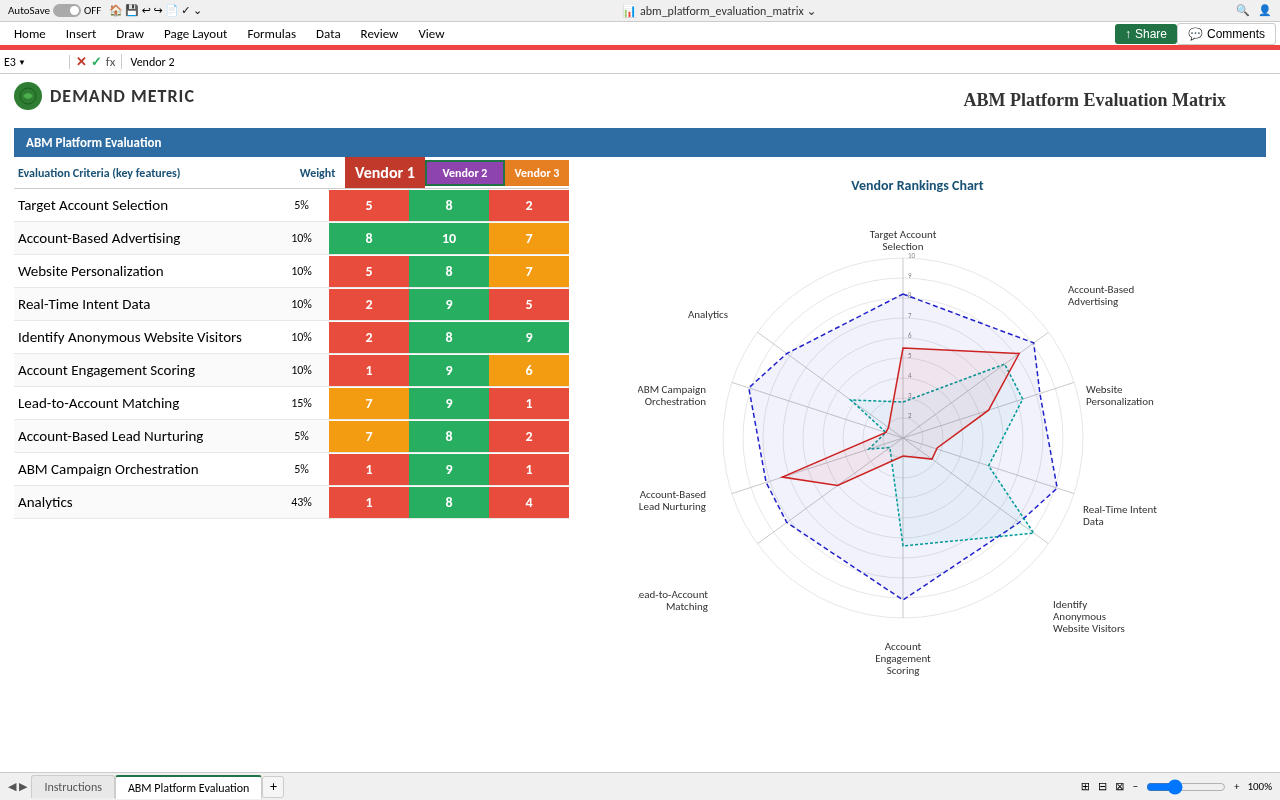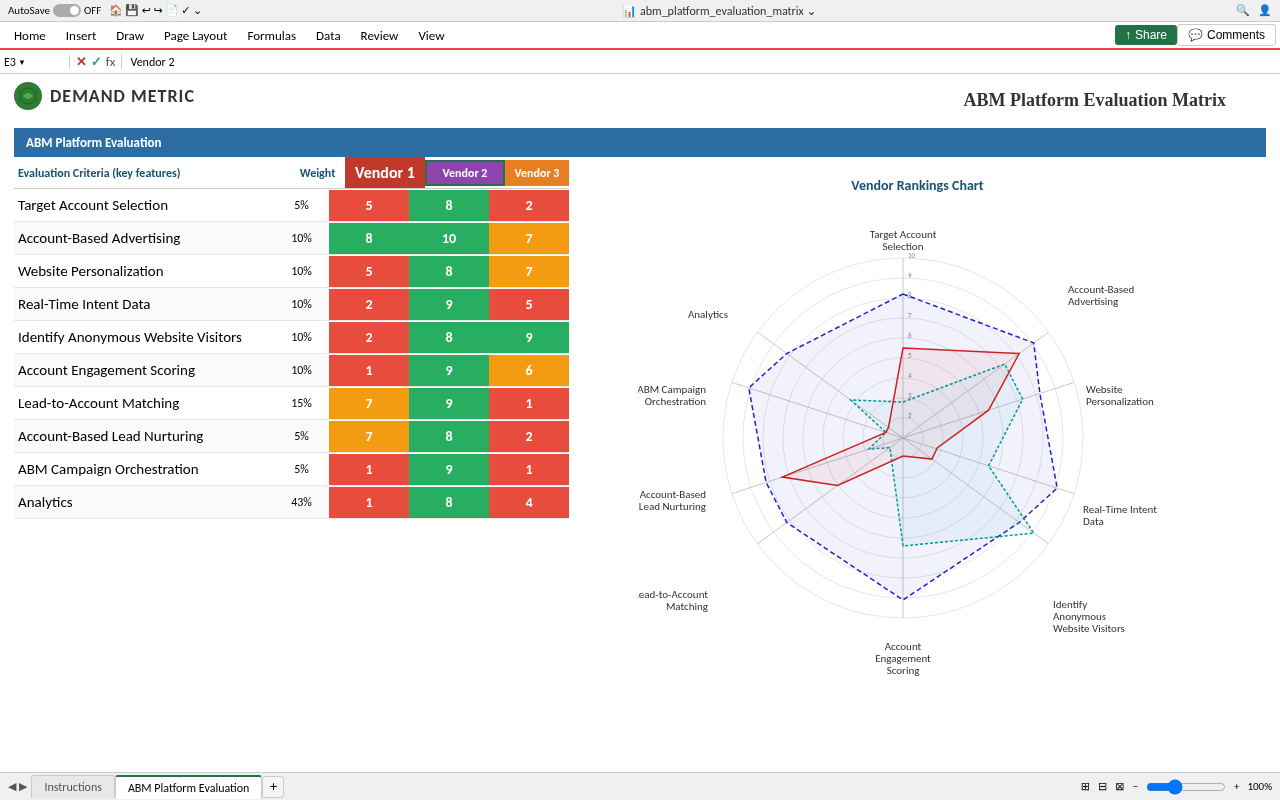--- a/index.html
+++ b/index.html
@@ -8,21 +8,21 @@
     
     .top-bar { background: #f0f0f0; border-bottom: 1px solid #ccc; padding: 2px 8px; display: flex; align-items: center; gap: 8px; height: 22px; font-size: 11px; }
     .autosave { display: flex; align-items: center; gap: 3px; }
     .toggle-off { background: #aaa; border-radius: 8px; width: 28px; height: 13px; display: inline-block; position: relative; }
     .toggle-off::after { content: ''; position: absolute; right: 2px; top: 2px; width: 9px; height: 9px; background: white; border-radius: 50%; }
     .top-icons { display: flex; gap: 4px; align-items: center; }
     .top-title { flex: 1; text-align: center; font-size: 12px; color: #333; }
     .top-right { display: flex; gap: 8px; align-items: center; }
 
     
-    .menu-bar { background: #fff; border-bottom: 2px solid #ef4444; display: flex; align-items: center; padding: 0 4px; height: 28px; }
+    .menu-bar { background: #fff; border-bottom: 5px solid #ef4444; display: flex; align-items: center; padding: 0 4px; height: 28px; }
     .menu-item { padding: 4px 10px; font-size: 13px; cursor: pointer; border-radius: 3px; }
 
     
     .formula-bar { display: flex; align-items: center; border-bottom: 1px solid #ccc; height: 24px; background: #fff; }
     .cell-ref { width: 70px; text-align: left; border-right: 1px solid #ccc; font-size: 12px; padding: 0 4px; display: flex; align-items: center; }
     .formula-btns { display: flex; gap: 4px; padding: 0 6px; border-right: 1px solid #ccc; align-items: center; }
     .fx-area { flex: 1; padding: 0 8px; font-size: 12px; display: flex; align-items: center; }
 
     
     .share-btn { background: #217346; color: white; border: none; padding: 3px 10px; border-radius: 3px; font-size: 12px; cursor: pointer; display: flex; align-items: center; gap: 4px; }

